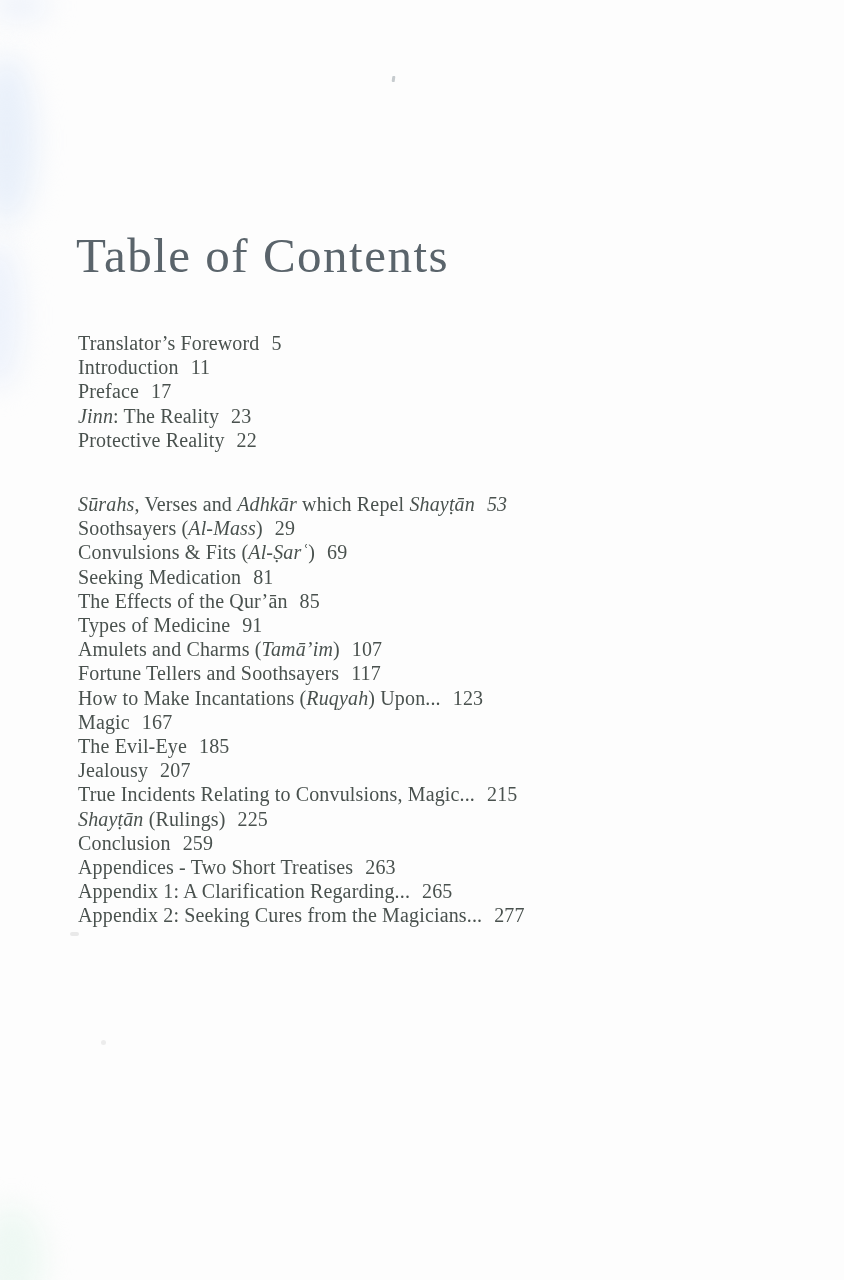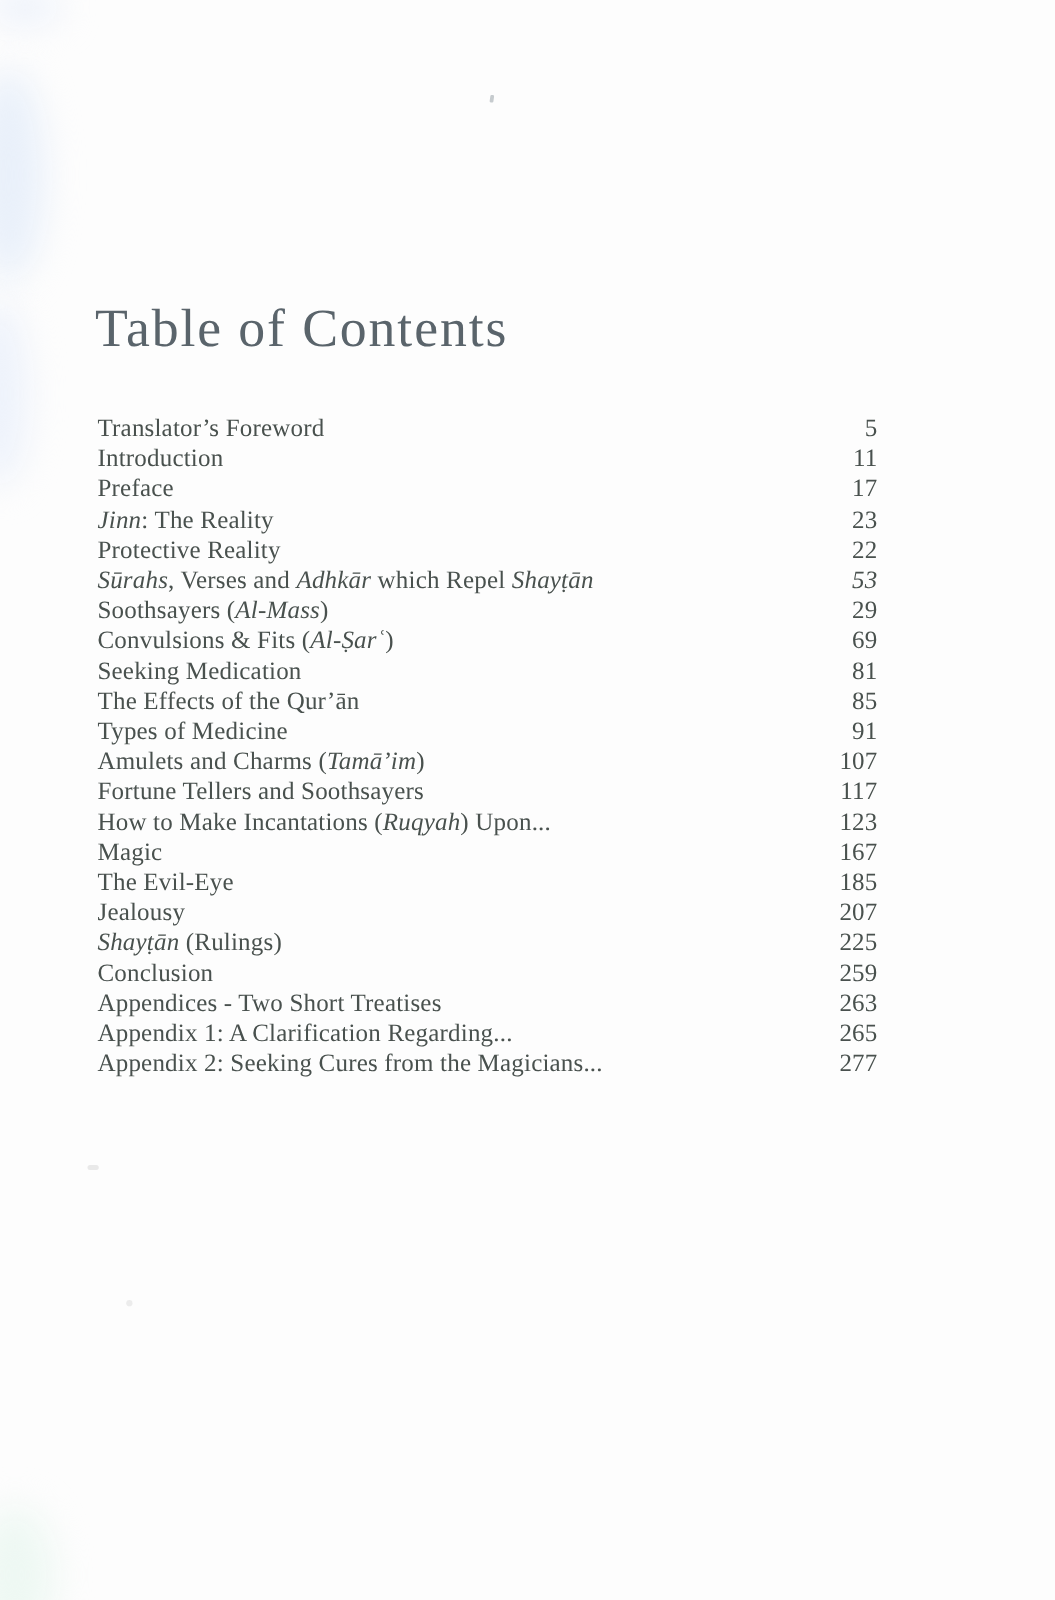--- a/index.html
+++ b/index.html
@@ -40,46 +40,45 @@
     width: 9px; height: 4px; background: #e9e9e9; border-radius: 2px;
   }
   .speck-3 {
     position: absolute; left: 101px; top: 1040px;
     width: 5px; height: 5px; background: #ececec; border-radius: 50%;
   }
 
   .page-title {
     position: absolute;
     left: 76px;
-    top: 239px;
+    top: 228px;
     margin: 0;
     font-weight: normal;
-    font-size: 43px;
+    font-size: 49px;
     line-height: 1.15;
     letter-spacing: 1.5px;
     color: var(--title-color, #5a646b);
   }
   .toc-list {
     position: absolute;
     left: 78px;
     top: 331px;
     width: 624px;
     font-size: 20px;
     line-height: 24.2px;
     letter-spacing: 0.15px;
     color: var(--text-color, #49514e);
   }
   .toc-row {
     display: flex;
-    justify-content: space-between;
     align-items: baseline;
   }
   .toc-label { white-space: nowrap; }
   .toc-page  { text-align: right; padding-left: 12px; }
-  .it { font-style: italic; }
+  .it { font-style: italic; margin-top: 40px; }
 </style>
 </head>
 <body>
 
 <div class="page">
   <div class="wash wash-corner"></div>
   <div class="wash wash-top-left"></div>
   <div class="wash wash-left-mid"></div>
   <div class="wash wash-bottom-left"></div>
   <div class="speck-1"></div>
@@ -151,20 +150,24 @@
       </div>
       <div class="toc-row">
         <span class="toc-label"><span>The Evil-Eye</span></span>
         <span class="toc-page">185</span>
       </div>
       <div class="toc-row">
         <span class="toc-label"><span>Jealousy</span></span>
         <span class="toc-page">207</span>
       </div>
       <div class="toc-row">
+        <span class="toc-label"><span>True Incidents Relating to Convulsions, Magic...</span></span>
+        <span class="toc-page">215</span>
+      </div>
+      <div class="toc-row">
         <span class="toc-label"><span class="it">Shayṭān</span><span> (Rulings)</span></span>
         <span class="toc-page">225</span>
       </div>
       <div class="toc-row">
         <span class="toc-label"><span>Conclusion</span></span>
         <span class="toc-page">259</span>
       </div>
       <div class="toc-row">
         <span class="toc-label"><span>Appendices - Two Short Treatises</span></span>
         <span class="toc-page">263</span>

